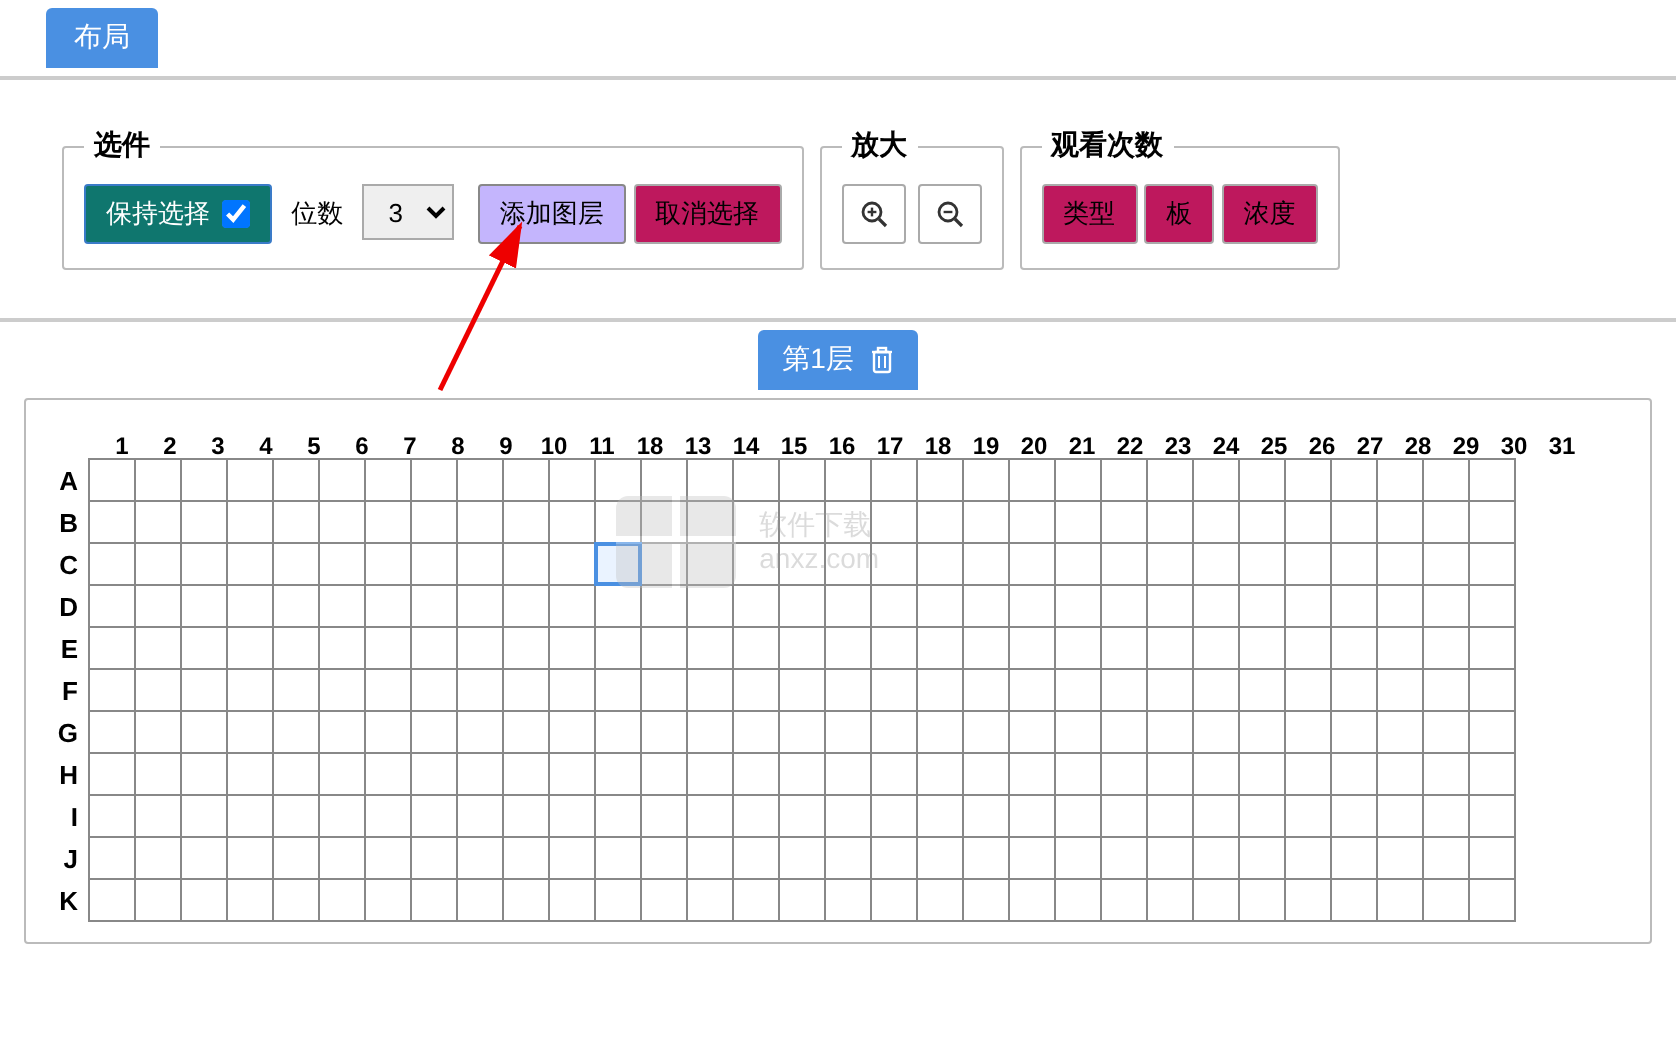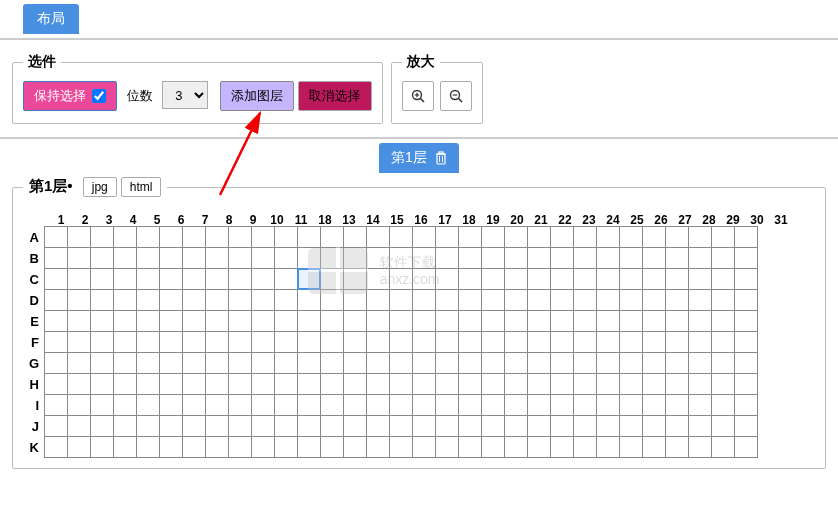--- a/index.html
+++ b/index.html
@@ -1,27 +1,27 @@
 <!DOCTYPE html>
 <html><head>
 <meta charset="utf-8">
 <style>
 * { box-sizing: border-box; margin: 0; padding: 0; }
 body { font-family: Arial, "Microsoft YaHei", sans-serif; font-size: 13px; background: #fff; width: 838px; height: 528px; overflow: hidden; position: relative; }
 
 .tab-bar { padding: 4px 23px; border-bottom: 2px solid #ccc; }
 .tab { display: inline-block; background: #4a90e2; color: #fff; padding: 6px 14px; border-radius: 3px 3px 0 0; font-size: 14px; }
 
-.controls-row { display: flex; gap: 8px; padding: 13px 12px; }
+.controls-row { display: flex; gap: 8px; padding: 24px 12px; margin-left: 19px; }
 
 fieldset { border: 1px solid #bbb; padding: 10px 10px 12px 10px; border-radius: 2px; }
 legend { padding: 0 5px; font-size: 14px; font-weight: bold; }
 
 .btn { display: inline-flex; align-items: center; justify-content: center; border: 1px solid #aaa; background: #be185d; padding: 5px 10px; font-size: 13px; cursor: pointer; border-radius: 2px; height: 30px; vertical-align: middle; }
-.btn-primary { background: #ec4899; color: #fff; border-color: #3a7bc8; }
+.btn-primary { background: #0f766e; color: #fff; border-color: #3a7bc8; }
 .btn-hover { background: #c4b5fd; border-color: #888; }
 
 .chk { margin-left: 6px; width: 14px; height: 14px; vertical-align: middle; cursor: pointer; }
 .label-inline { display: inline-flex; align-items: center; padding: 0 6px; font-size: 13px; text-align: right; }
 select { height: 28px; padding: 2px 8px; font-size: 13px; border: 1px solid #aaa; margin-right: 8px; }
 
 .zoom-controls { display: flex; gap: 6px; }
 .icon-btn { width: 32px; height: 30px; border: 1px solid #aaa; background: #fff; cursor: pointer; display: inline-flex; align-items: center; justify-content: center; border-radius: 2px; }
 
 .layer-tab-row { padding: 4px 12px 0 12px; border-top: 2px solid #ccc; text-align: center; }
@@ -85,45 +85,44 @@
       <button class="icon-btn">
         <svg width="14" height="14" viewBox="0 0 14 14">
             <circle cx="6" cy="6" r="4.5" fill="none" stroke="#333" stroke-width="1.4"></circle>
             <line x1="9.5" y1="9.5" x2="13" y2="13" stroke="#333" stroke-width="1.6"></line>
             <line x1="3.8" y1="6" x2="8.2" y2="6" stroke="#333" stroke-width="1.2"></line>
           </svg>
       </button>
     </div>
   </fieldset>
 
+  <fieldset>
+    <legend>观看次数</legend>
+    <button class="btn">类型</button>
+    <button class="btn">板</button>
+    <button class="btn">浓度</button>
+  </fieldset>
 </div>
 
 <div class="layer-tab-row">
   <span class="layer-tab">
     <span>第1层</span>
     <span class="trash-icon">
       <svg width="12" height="14" viewBox="0 0 12 14">
           <rect x="2" y="3" width="8" height="10" rx="1" fill="none" stroke="#fff" stroke-width="1.2"></rect>
           <line x1="1" y1="3" x2="11" y2="3" stroke="#fff" stroke-width="1.2"></line>
           <rect x="4" y="1" width="4" height="2" fill="none" stroke="#fff" stroke-width="1.2"></rect>
           <line x1="4.5" y1="5" x2="4.5" y2="11" stroke="#fff"></line>
           <line x1="7.5" y1="5" x2="7.5" y2="11" stroke="#fff"></line>
         </svg>
     </span>
   </span>
 </div>
 
 <fieldset class="layer-fieldset">
-  <legend>
-    <span>第1层•</span>
-    <span class="legend-btns">
-      <button class="small-btn">jpg</button>
-      <button class="small-btn">html</button>
-    </span>
-  </legend>
 
   <div class="grid-wrap">
     <div class="col-headers" id="col-headers">
         <div class="col-num">1</div>
         <div class="col-num">2</div>
         <div class="col-num">3</div>
         <div class="col-num">4</div>
         <div class="col-num">5</div>
         <div class="col-num">6</div>
         <div class="col-num">7</div>

